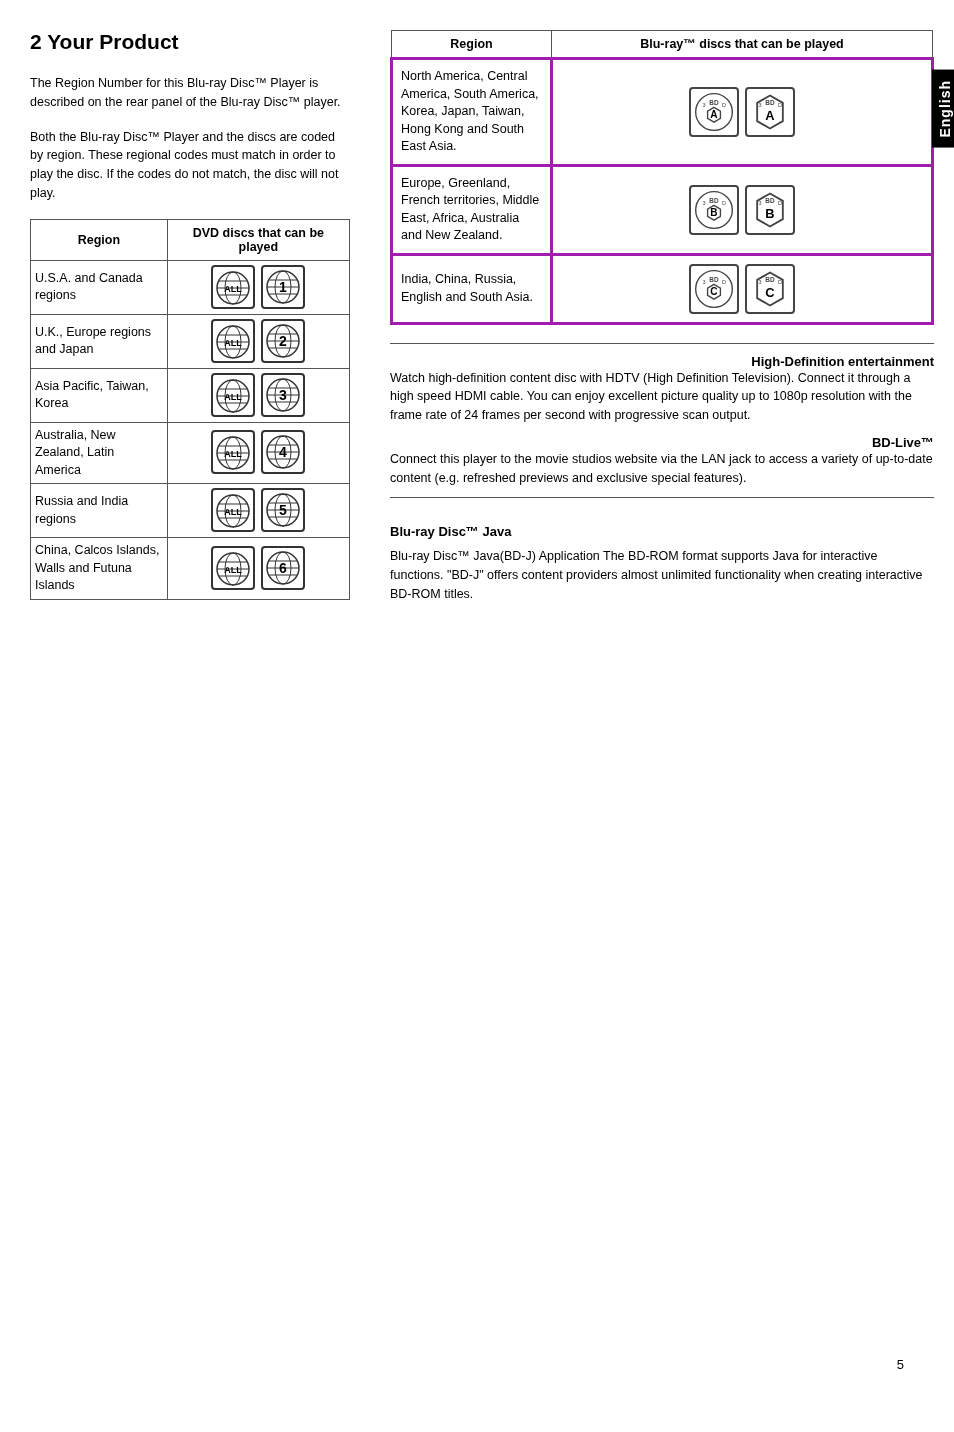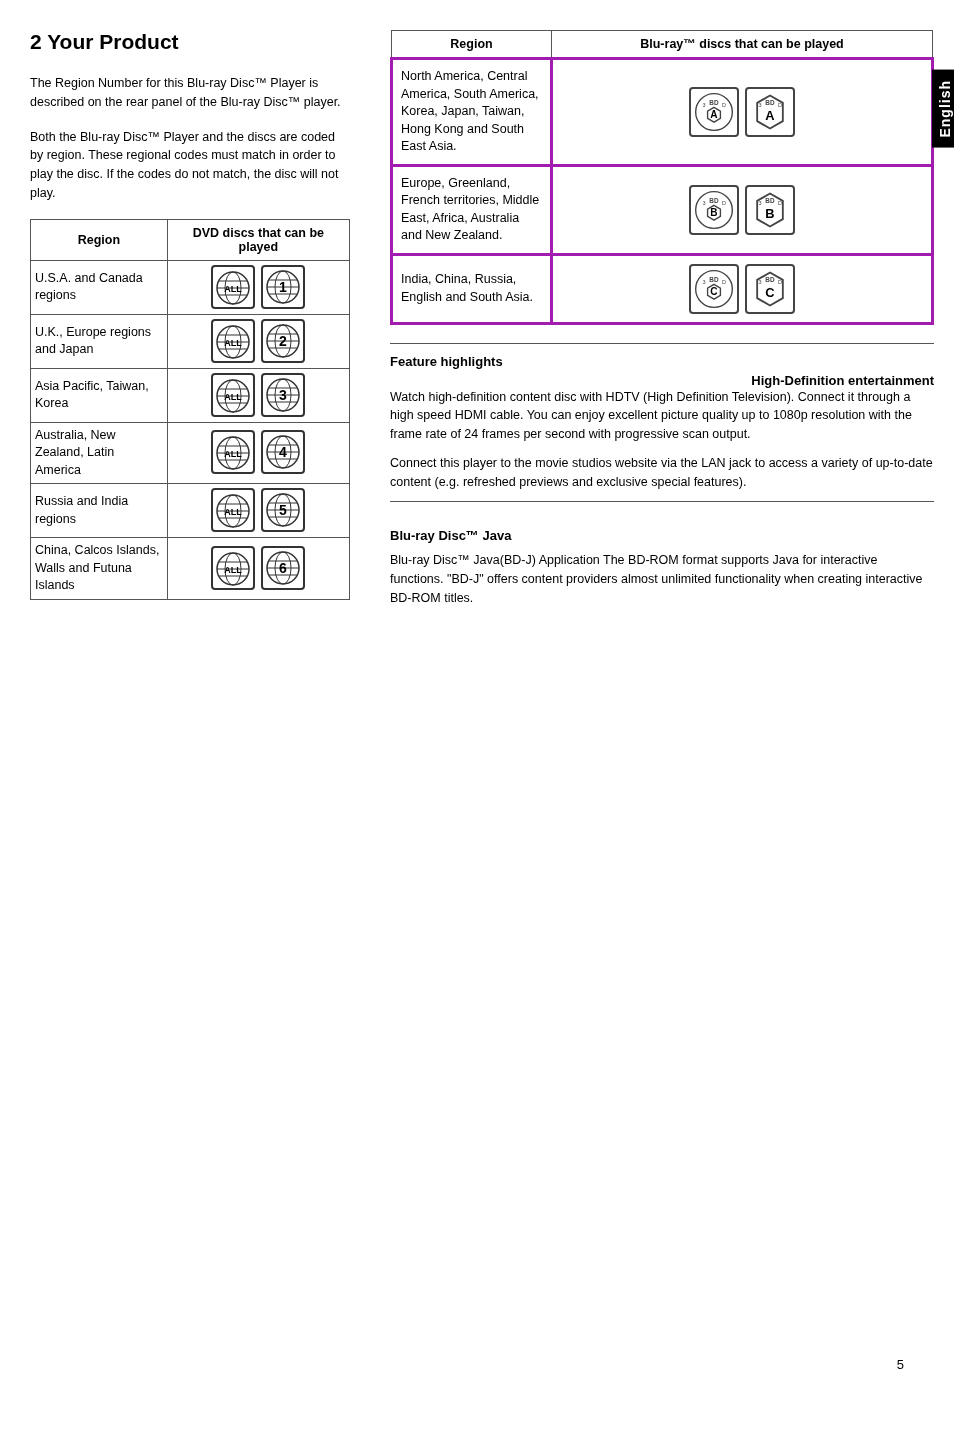--- a/index.html
+++ b/index.html
@@ -522,23 +522,23 @@
       <text x="24" y="33" text-anchor="middle" font-size="14" font-weight="bold" fill="#000" font-family="Arial,sans-serif">C</text>
     </svg>
                   </div>
         </div>
       </td>
     </tr>
           </tbody>
       </table>
 
       <div class="feature-section">
-        <div class="feature-title">Feature highlights</div>
         <div class="feature-subtitle">High-Definition entertainment</div>
         <p class="feature-text">Watch high-definition content disc with HDTV (High Definition Television). Connect it through a high speed HDMI cable. You can enjoy excellent picture quality up to 1080p resolution with the frame rate of 24 frames per second with progressive scan output.</p>
+        <div class="feature-subtitle">BD-Live™</div>
         <p class="feature-text">Connect this player to the movie studios website via the LAN jack to access a variety of up-to-date content (e.g. refreshed previews and exclusive special features).</p>
       </div>
 
       <div class="bluray-java-title">Blu-ray Disc™ Java</div>
       <p class="feature-text">Blu-ray Disc™ Java(BD-J) Application The BD-ROM format supports Java for interactive functions. "BD-J" offers content providers almost unlimited functionality when creating interactive BD-ROM titles.</p>
     </div>
 
     <div class="page-number">5</div>
   </div>
 </div>

